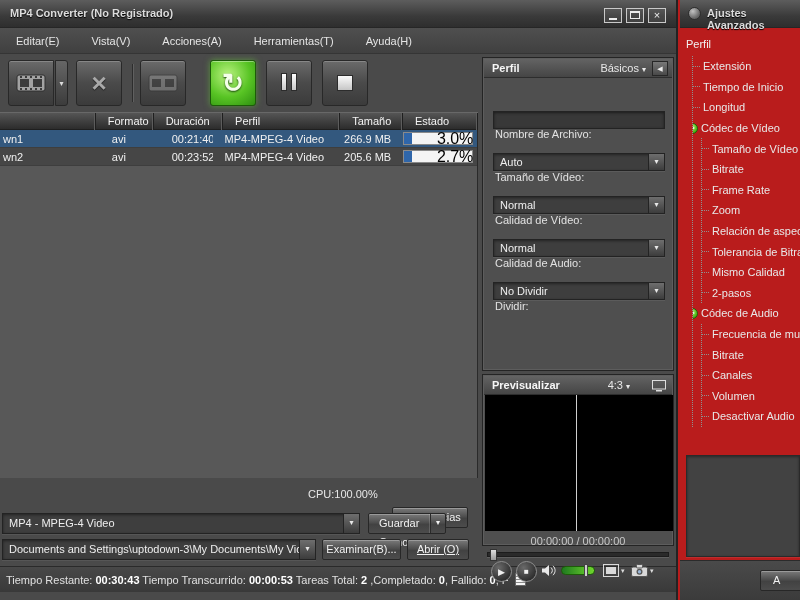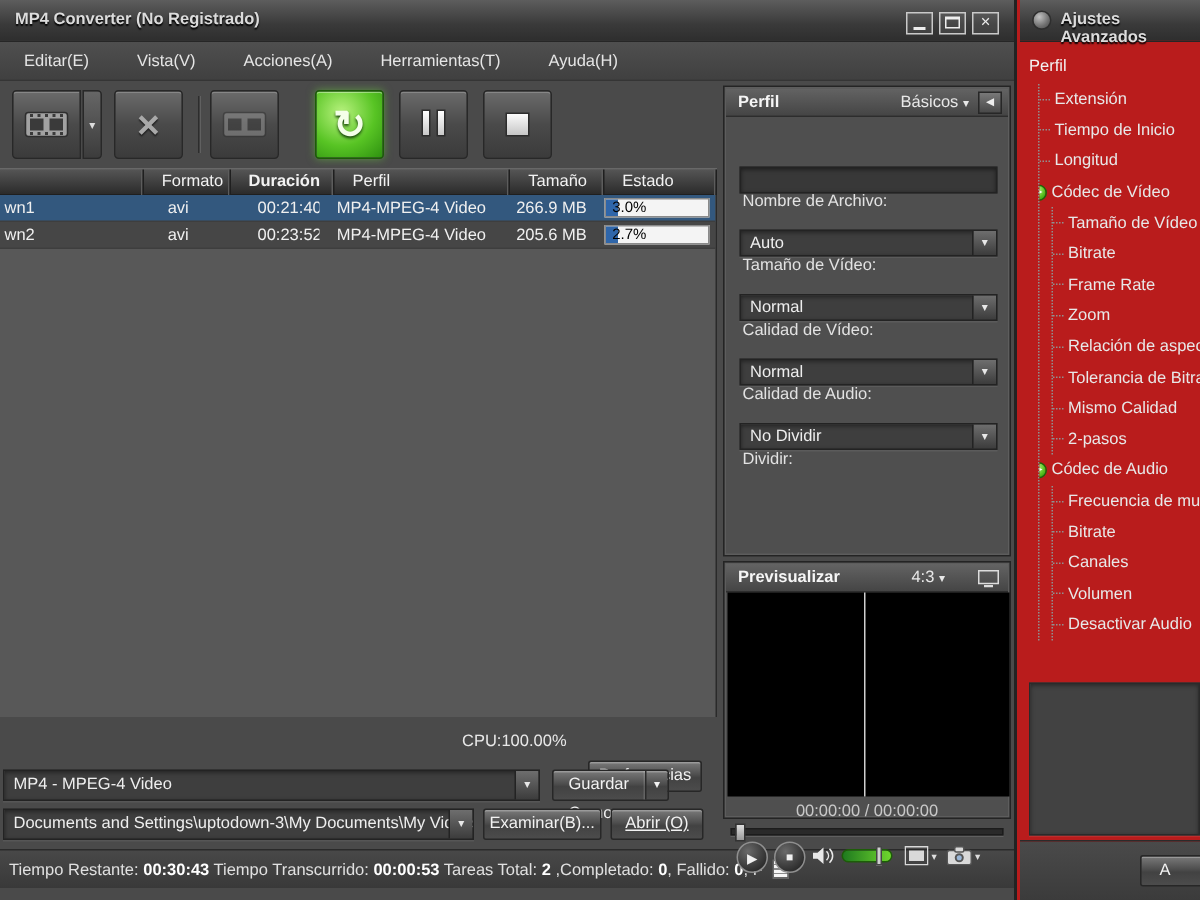--- a/index.html
+++ b/index.html
@@ -64,21 +64,21 @@
         background:#585858; border-right:1px solid #2a2a2a; overflow:hidden; }
   .tr { display:flex; height:18px; line-height:18px; background:#464646;
         border-bottom:1px solid #3e3e3e; color:#f0f0f0; }
   .tr.sel { background:#33587e; }
   .td { overflow:hidden; white-space:nowrap; padding-left:12px; }
   .td0 { padding-left:3px; }
   .td4 { text-align:right; padding-left:0; padding-right:8px; }
   .tdbar { padding:0; display:flex; align-items:center; justify-content:center; }
   .pbar { width:70px; height:13px; background:#f4f4f4; border:1px solid #8a8a8a; position:relative; }
   .pfill { position:absolute; left:0; top:0; bottom:0; background:#2f66aa; min-width:8px; }
-  .ptxt { position:absolute; left:4px; top:0; width:100%; font-size:10px;
+  .ptxt { position:absolute; left:17px; top:0; width:100%; text-align:center; font-size:16px;
           line-height:12px; color:#000; }
 
   
   .cpu-label { position:absolute; left:308px; top:488px; }
   .btn { position:absolute; height:21px; border:1px solid #272727; border-radius:2px;
          background:linear-gradient(#7a7a7a,#4e4e4e 45%,#424242 55%,#4c4c4c);
          box-shadow:inset 0 1px 0 rgba(255,255,255,.25); color:#f2f2f2;
          text-align:center; line-height:19px; }
   #btn-pref { left:392px; top:483px; width:76px;margin-top:24px; }
   .combo { position:absolute; height:21px; background:#3e3e3e; border:1px solid #232323;
@@ -240,21 +240,21 @@
       <span class="pause-icon"><span></span><span></span></span>
     </div>
     <div class="tbtn" id="tb-stop">
       <span class="stop-icon"></span>
     </div>
   </div>
 
   <div class="table-header">
       <div class="th" style="width: 100px;"></div>
       <div class="th" style="width: 60px;">Formato</div>
-      <div class="th" style="width: 72px; font-weight: bold;">Duración</div>
+      <div class="th" style="width: 72px;">Duración</div>
       <div class="th" style="width: 122px;">Perfil</div>
       <div class="th" style="width: 65px;">Tamaño</div>
       <div class="th" style="width: 78px;">Estado</div>
     </div>
   <div class="file-list">
       <div class="tr sel">
         <div class="td td0" style="width: 100px;">wn1</div>
         <div class="td td1" style="width: 60px;">avi</div>
         <div class="td td2" style="width: 53px;">00:21:40</div>
         <div class="td td3" style="width: 122px;">MP4-MPEG-4 Video</div>

